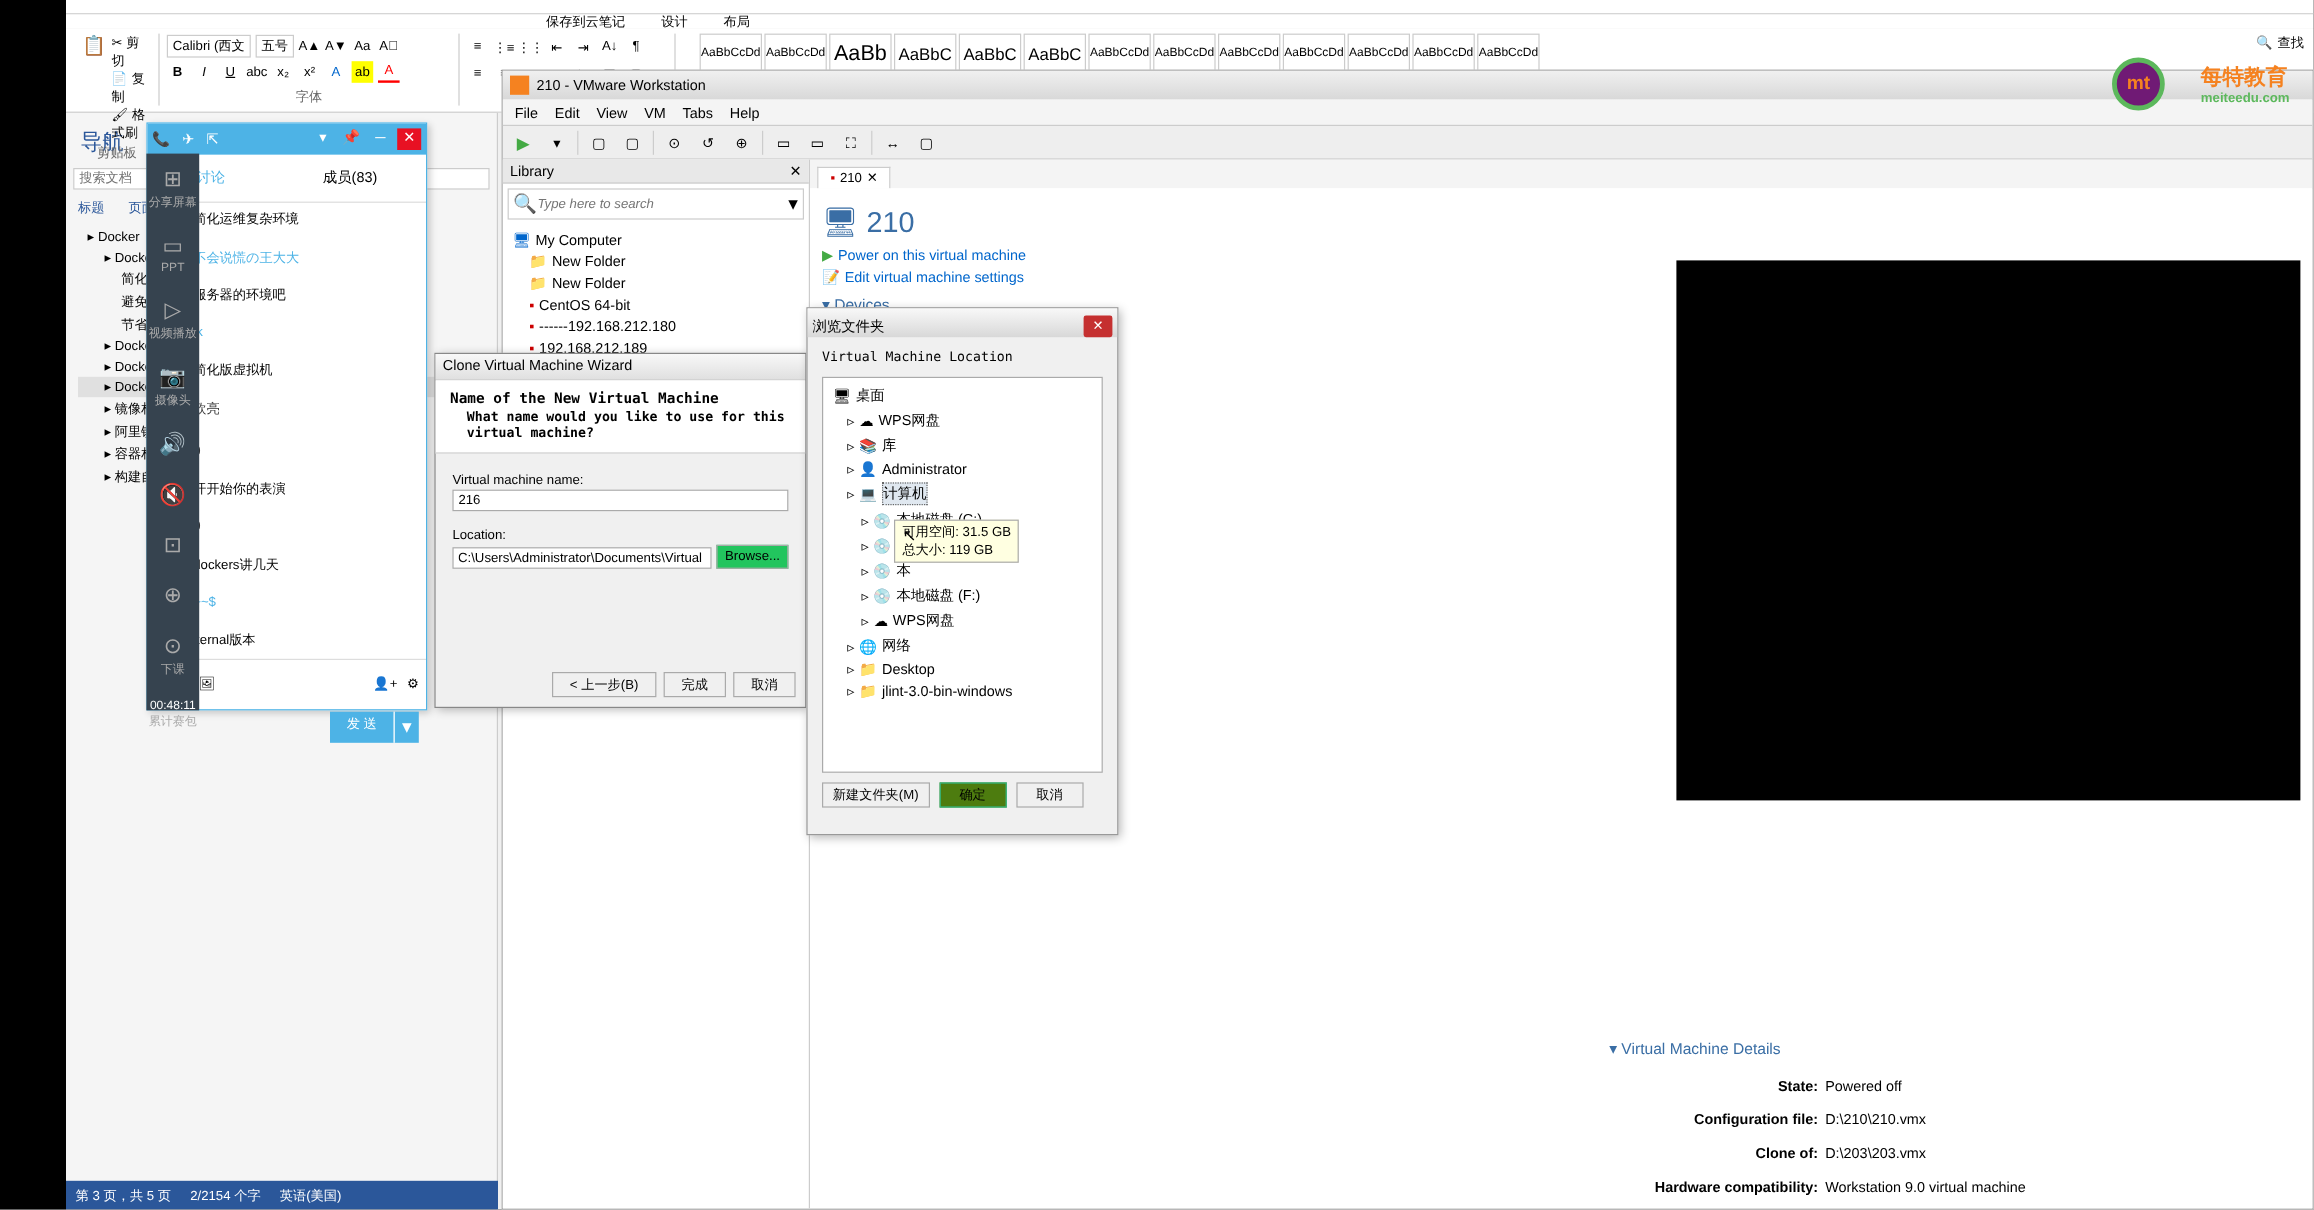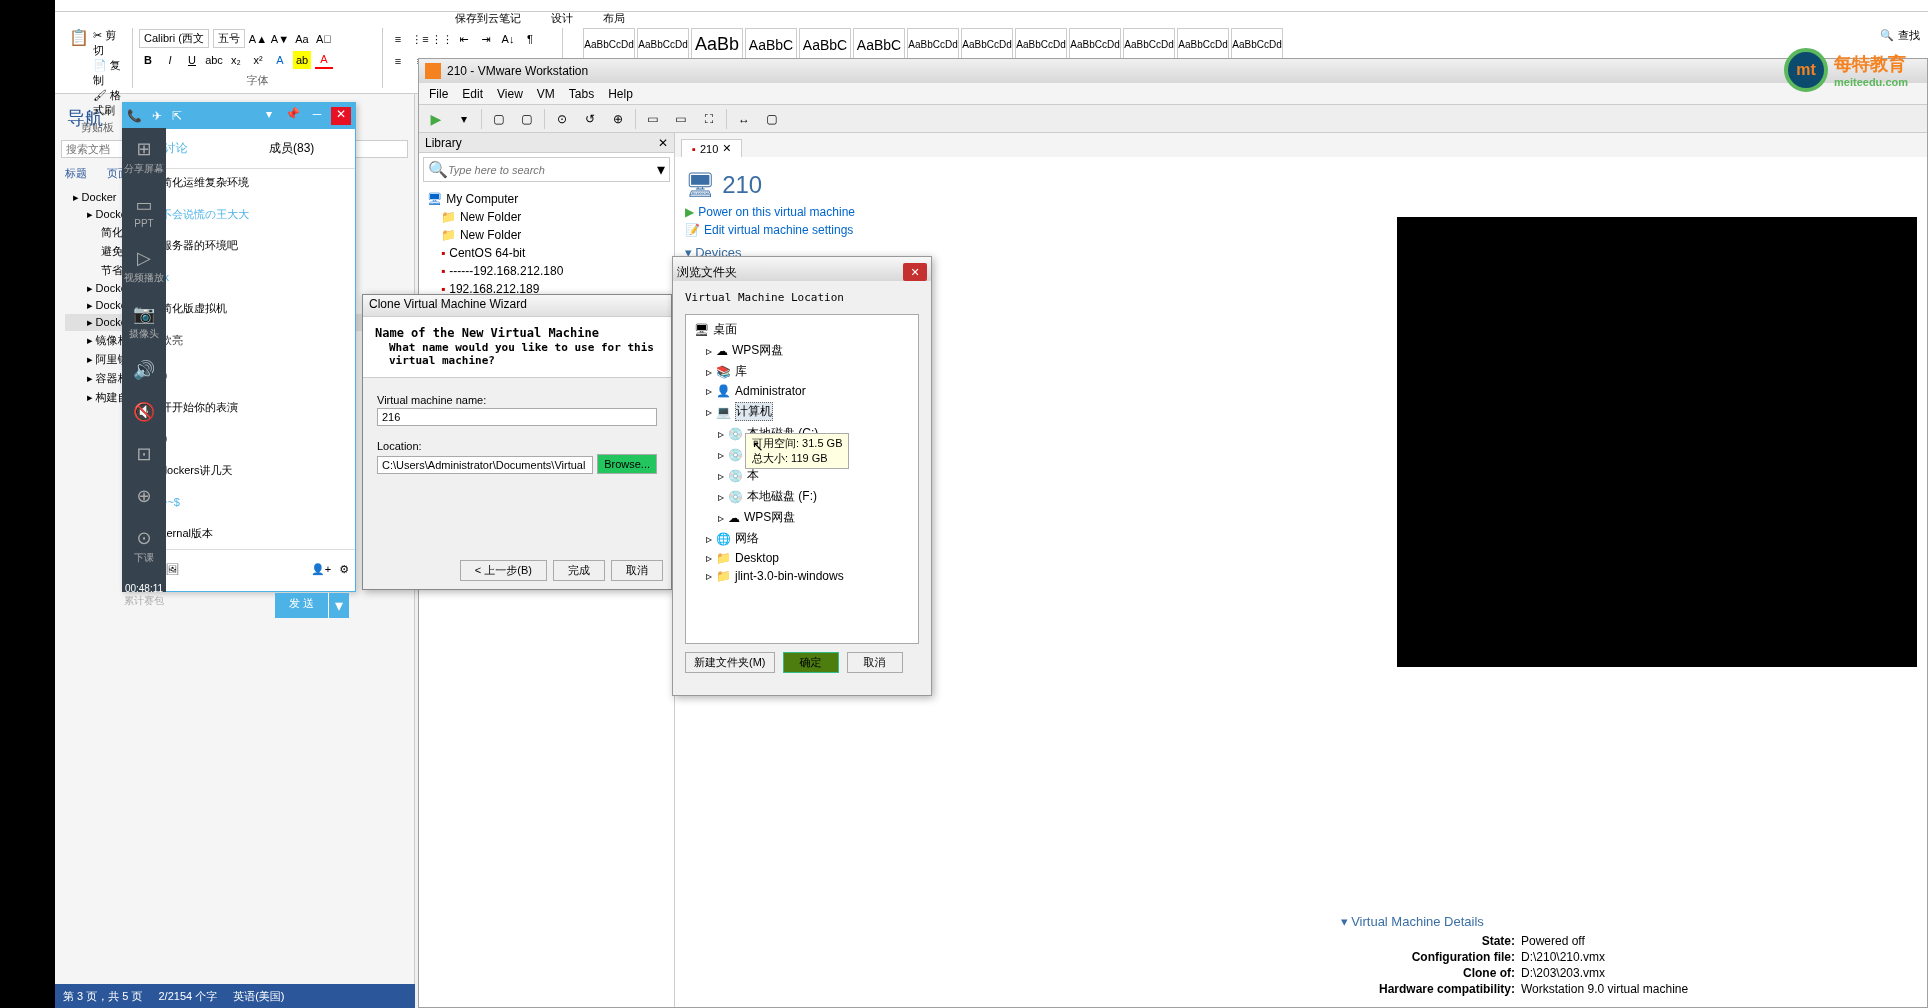--- a/index.html
+++ b/index.html
@@ -73,27 +73,27 @@
 .vm-main { flex: 1; display: flex; flex-direction: column; }
 .vm-tabs { height: 24px; background: #f4f4f4; display: flex; align-items: flex-end; padding-left: 6px; }
 .vm-tab { background: #fff; border: 1px solid #ccc; border-bottom: none; padding: 2px 10px; font-size: 11px; display: flex; align-items: center; gap: 4px; }
 .vm-content { flex: 1; background: #fff; padding: 10px; position: relative; }
 .vm-name-big { font-size: 24px; color: #3a6ea5; padding: 4px 0; }
 .vm-link { color: #0066cc; font-size: 12px; padding: 2px 0; display: flex; align-items: center; gap: 4px; }
 .vm-section-title { color: #3a6ea5; font-size: 13px; padding: 6px 0 2px; }
 .vm-preview { position: absolute; right: 10px; top: 60px; width: 520px; height: 450px; background: #000; }
 .vm-details { position: absolute; right: 26px; bottom: 10px; width: 560px; font-size: 12px; }
 .vm-details-title { color: #3a6ea5; font-size: 13px; padding-bottom: 4px; }
-.vm-detail-row { display: flex; padding: 1px 0; }
+.vm-detail-row { display: flex; padding: 1px 0; margin-top: 12px; }
 .vm-detail-label { width: 180px; text-align: right; font-weight: bold; padding-right: 6px; }
 
 
 .logo { position: absolute; right: 20px; top: 48px; z-index: 100; display: flex; align-items: center; gap: 6px; }
-.logo-circle { width: 44px; height: 44px; border-radius: 50%; border: 4px solid #5cb85c; display: flex; align-items: center; justify-content: center; font-weight: bold; color: #f58220; font-size: 16px; background: #0c4a6e; }
-.logo-text { font-weight: bold; }
+.logo-circle { width: 44px; height: 44px; border-radius: 50%; border: 4px solid #5cb85c; display: flex; align-items: center; justify-content: center; font-weight: bold; color: #f58220; font-size: 16px; background: #701a75; }
+.logo-text { font-weight: bold; margin-left: 24px; }
 .logo-cn { color: #f58220; font-size: 18px; }
 .logo-en { color: #5cb85c; font-size: 11px; }
 
 
 .clone-wizard { position: absolute; left: 362px; top: 294px; width: 310px; height: 296px; background: #f0f0f0; border: 1px solid #888; z-index: 10; box-shadow: 2px 2px 8px rgba(0,0,0,0.3); }
 .cw-title { height: 22px; background: linear-gradient(#f8f8f8,#e0e0e0); padding: 2px 6px; font-size: 12px; border-bottom: 1px solid #ccc; }
 .cw-header { background: #fff; padding: 6px 12px 10px; border-bottom: 1px solid #ccc; }
 .cw-header b { font-family: monospace; font-size: 12px; }
 .cw-header-sub { font-family: monospace; font-size: 11px; padding-left: 14px; font-weight: bold; }
 .cw-body { padding: 10px 14px; font-size: 11px; }

